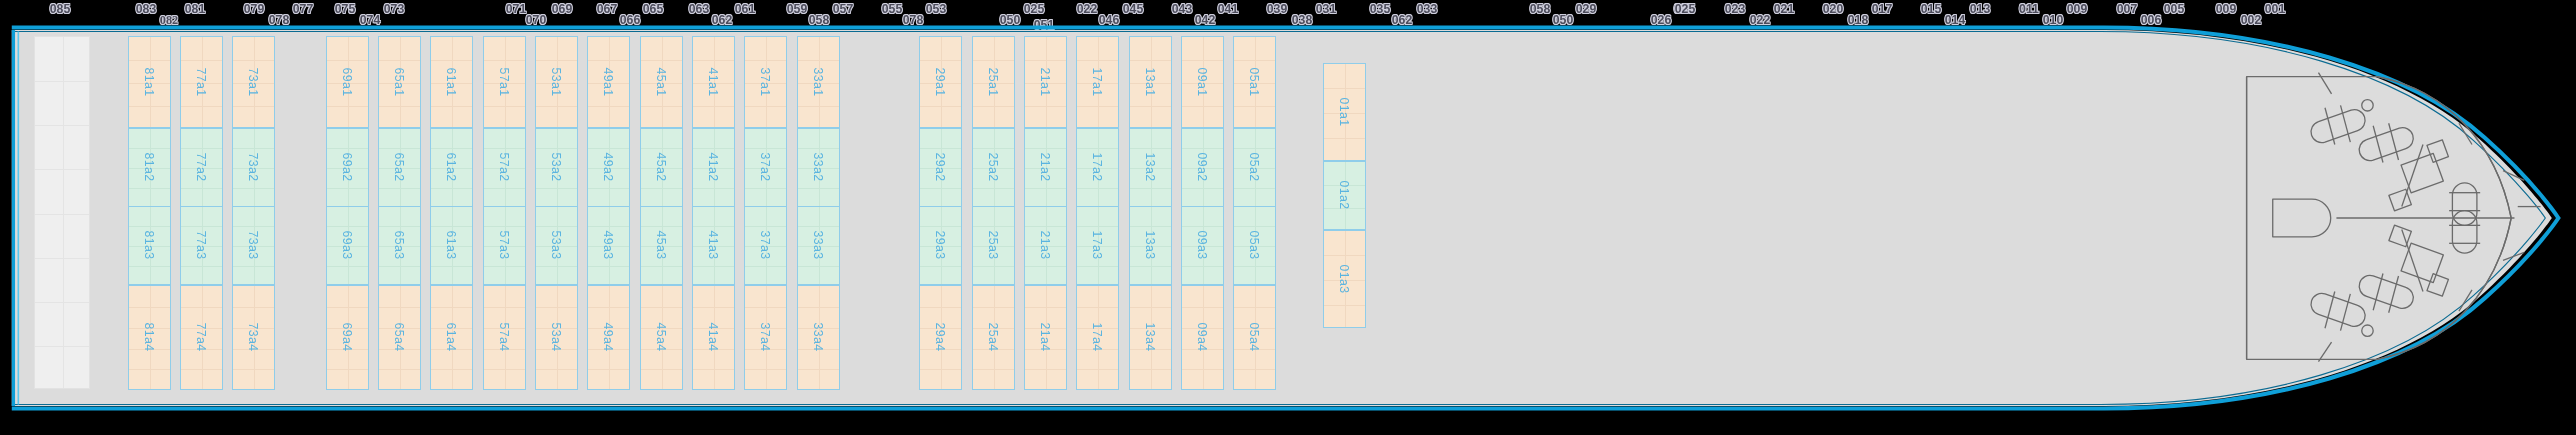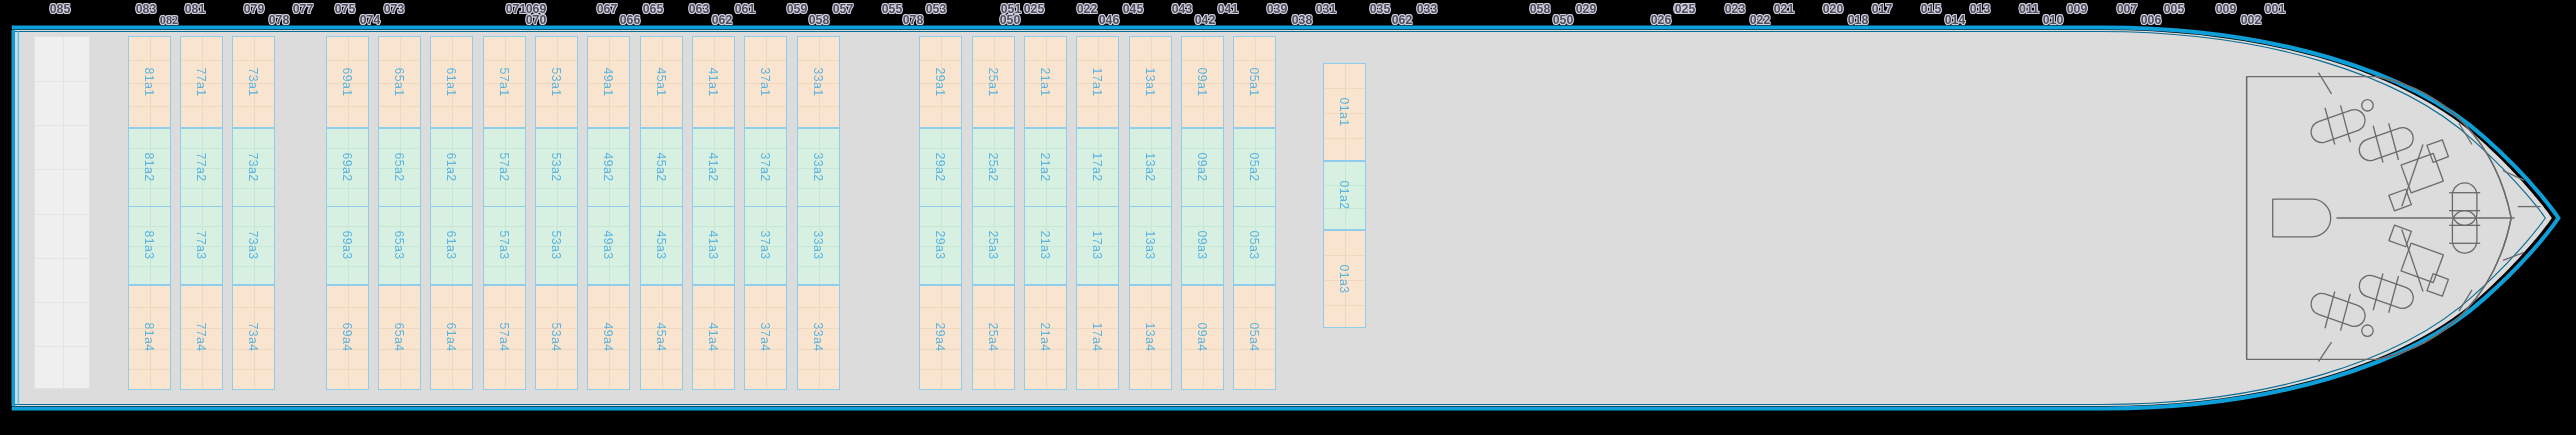--- a/index.html
+++ b/index.html
@@ -88,30 +88,30 @@
 
   <div class="bay-labels">
       <div class="bay-lbl row0" style="left: 60px;">085</div>
       <div class="bay-lbl row0" style="left: 146px;">083</div>
       <div class="bay-lbl row0" style="left: 195px;">081</div>
       <div class="bay-lbl row0" style="left: 254px;">079</div>
       <div class="bay-lbl row0" style="left: 303px;">077</div>
       <div class="bay-lbl row0" style="left: 345px;">075</div>
       <div class="bay-lbl row0" style="left: 394px;">073</div>
       <div class="bay-lbl row0" style="left: 516px;">071</div>
-      <div class="bay-lbl row0" style="left: 536px;">069</div>
+      <div class="bay-lbl row0" style="left: 562px;">069</div>
       <div class="bay-lbl row0" style="left: 607px;">067</div>
       <div class="bay-lbl row0" style="left: 653px;">065</div>
       <div class="bay-lbl row0" style="left: 699px;">063</div>
       <div class="bay-lbl row0" style="left: 745px;">061</div>
       <div class="bay-lbl row0" style="left: 797px;">059</div>
       <div class="bay-lbl row0" style="left: 843px;">057</div>
       <div class="bay-lbl row0" style="left: 892px;">055</div>
       <div class="bay-lbl row0" style="left: 936px;">053</div>
-      <div class="bay-lbl row0" style="left: 1011px;">051</div>
+      <div class="bay-lbl row0" style="left: 1044px; margin-top: 16px;">051</div>
       <div class="bay-lbl row0" style="left: 1034px;">025</div>
       <div class="bay-lbl row0" style="left: 1087px;">022</div>
       <div class="bay-lbl row0" style="left: 1133px;">045</div>
       <div class="bay-lbl row0" style="left: 1182px;">043</div>
       <div class="bay-lbl row0" style="left: 1228px;">041</div>
       <div class="bay-lbl row0" style="left: 1277px;">039</div>
       <div class="bay-lbl row0" style="left: 1326px;">031</div>
       <div class="bay-lbl row0" style="left: 1380px;">035</div>
       <div class="bay-lbl row0" style="left: 1427px;">033</div>
       <div class="bay-lbl row0" style="left: 1540px;">058</div>

